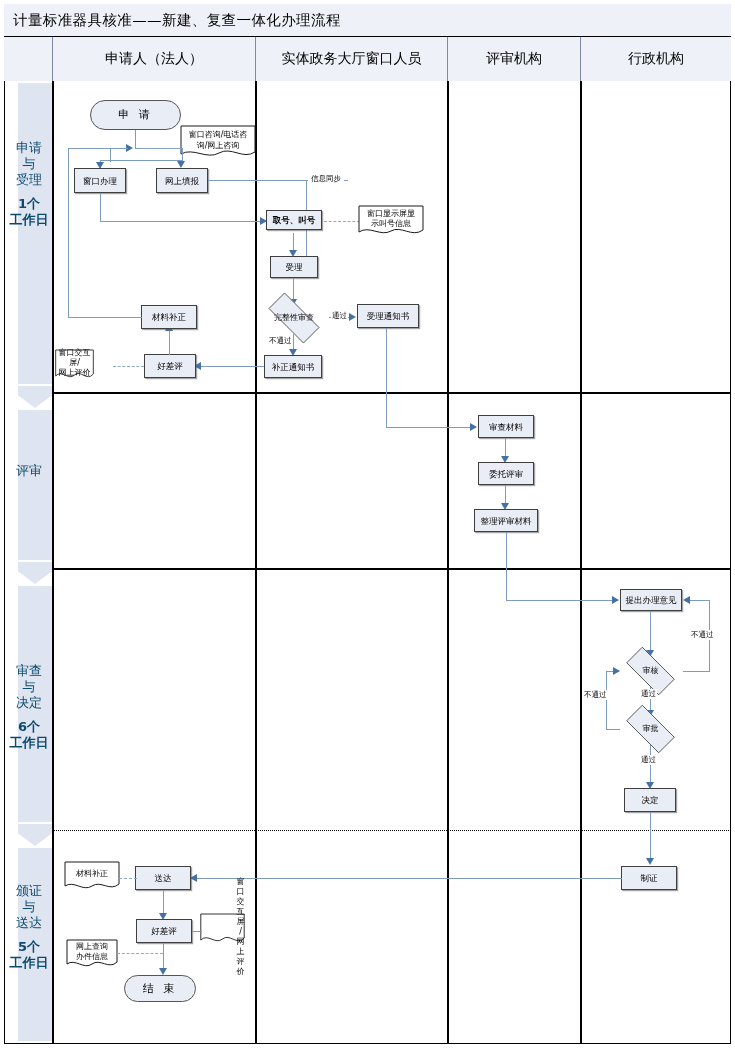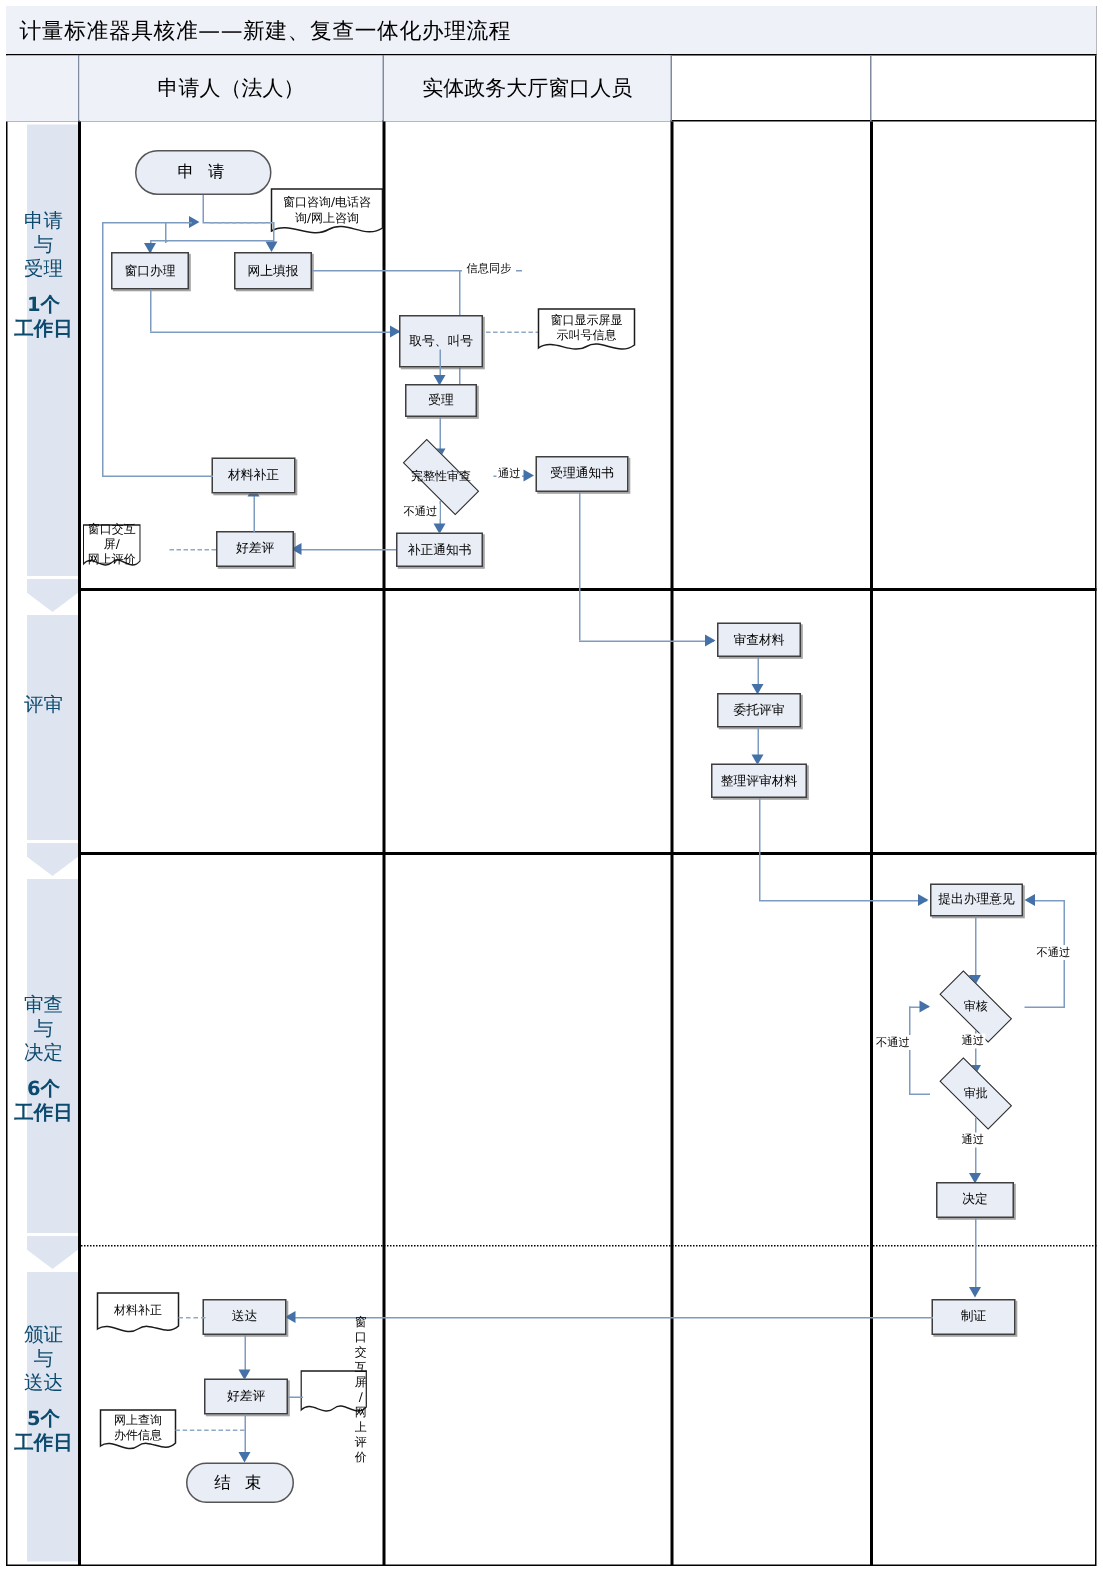--- a/index.html
+++ b/index.html
@@ -85,21 +85,23 @@
     <div class="title-text">计量标准器具核准——新建、复查一体化办理流程</div>
   </div>
 
   <div class="hdr-row">
     <div class="hdr-cell" style="left:0;width:48px;"></div>
     <div class="hdr-sep" style="left:48px;"></div>
     <div class="hdr-cell" style="left:49px;width:202px;">申请人（法人）</div>
     <div class="hdr-sep" style="left:251px;"></div>
     <div class="hdr-cell" style="left:252px;width:191px;">实体政务大厅窗口人员</div>
     <div class="hdr-sep" style="left:443px;"></div>
+    <div class="hdr-cell" style="left:444px;width:132px;">评审机构</div>
     <div class="hdr-sep" style="left:576px;"></div>
+    <div class="hdr-cell" style="left:577px;width:150px;">行政机构</div>
   </div>
 
   <div class="vrule" style="left:52px;top:81px;height:963px;"></div>
   <div class="vrule" style="left:255px;top:81px;height:963px;"></div>
   <div class="vrule" style="left:447px;top:81px;height:963px;"></div>
   <div class="vrule" style="left:580px;top:81px;height:963px;"></div>
 
   <div class="hrule" style="left:52px;top:392px;width:679px;"></div>
   <div class="hrule" style="left:52px;top:568px;width:679px;"></div>
   <div class="hrule dotted" style="left:52px;top:830px;width:679px;"></div>
@@ -179,21 +181,21 @@
   <div class="ln lnh" style="left:100px;top:221px;width:166px;"></div>
   <div class="arw r" style="left:260px;top:217px;"></div>
 
   <div class="ln lnh" style="left:208px;top:180px;width:100px;"></div>
   <div class="elbl" style="left:310px;top:174px;text-align:center;">信息同步</div>
   <div class="ln lnh" style="left:344px;top:180px;width:4px;"></div>
   <div class="ln lnv" style="left:306px;top:180px;height:86px;"></div>
   <div class="ln lnh" style="left:294px;top:266px;width:13px;"></div>
   <div class="arw l" style="left:288px;top:262px;"></div>
 
-  <div class="node" style="left:266px;top:210px;width:56px;height:35px;">取号、叫号</div>
+  <div class="node" style="left:266px;top:210px;width:56px;height:20px;font-weight:bold;">取号、叫号</div>
 
   <div class="ln lnh dash" style="left:324px;top:221px;width:36px;"></div>
 
   <div class="note" style="left:358px;top:205px;width:66px;height:32px;">
     <svg viewBox="0 0 66 32" preserveAspectRatio="none">
       <path d="M1,1 L65,1 L65,25 C54,33 43,20 33,26 C23,32 11,20 1,27 Z" fill="#ffffff" stroke="#1b1b1b" stroke-width="1"></path>
     </svg>
     <span style="line-height:10px;">
       <i style="font-style:normal;display:block">窗口显示屏显</i>
       <i style="font-style:normal;display:block">示叫号信息</i>

